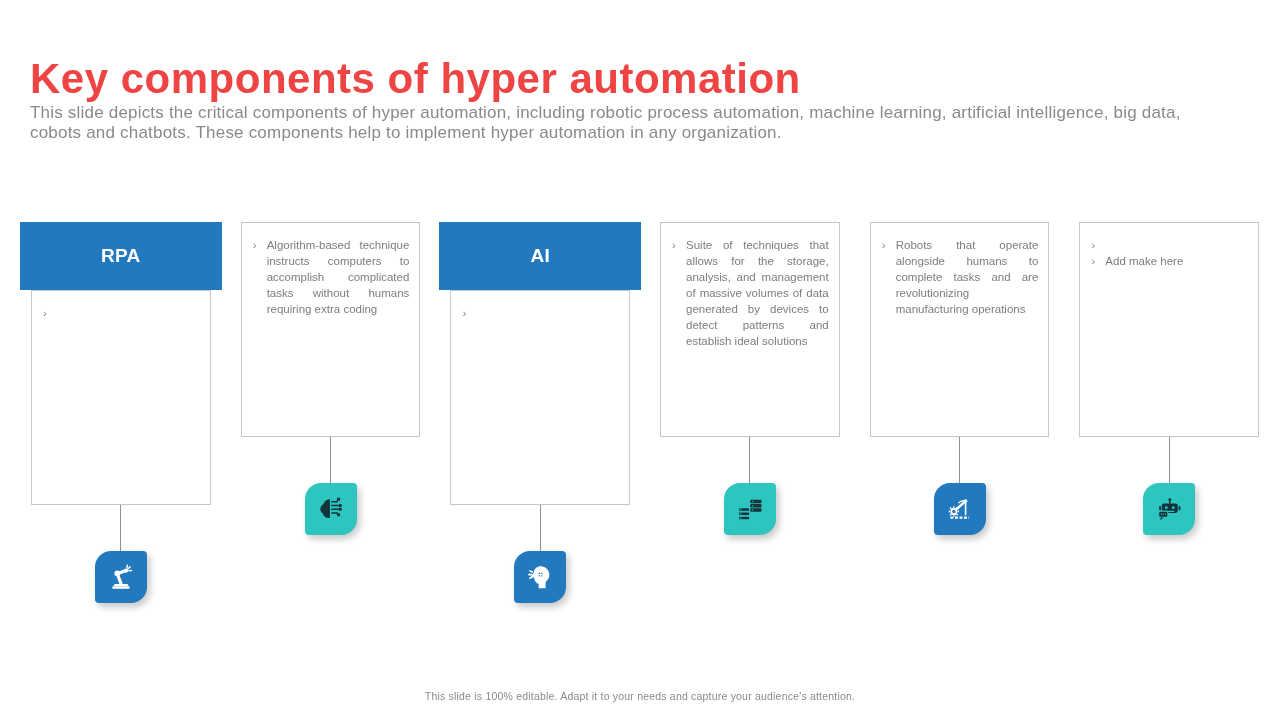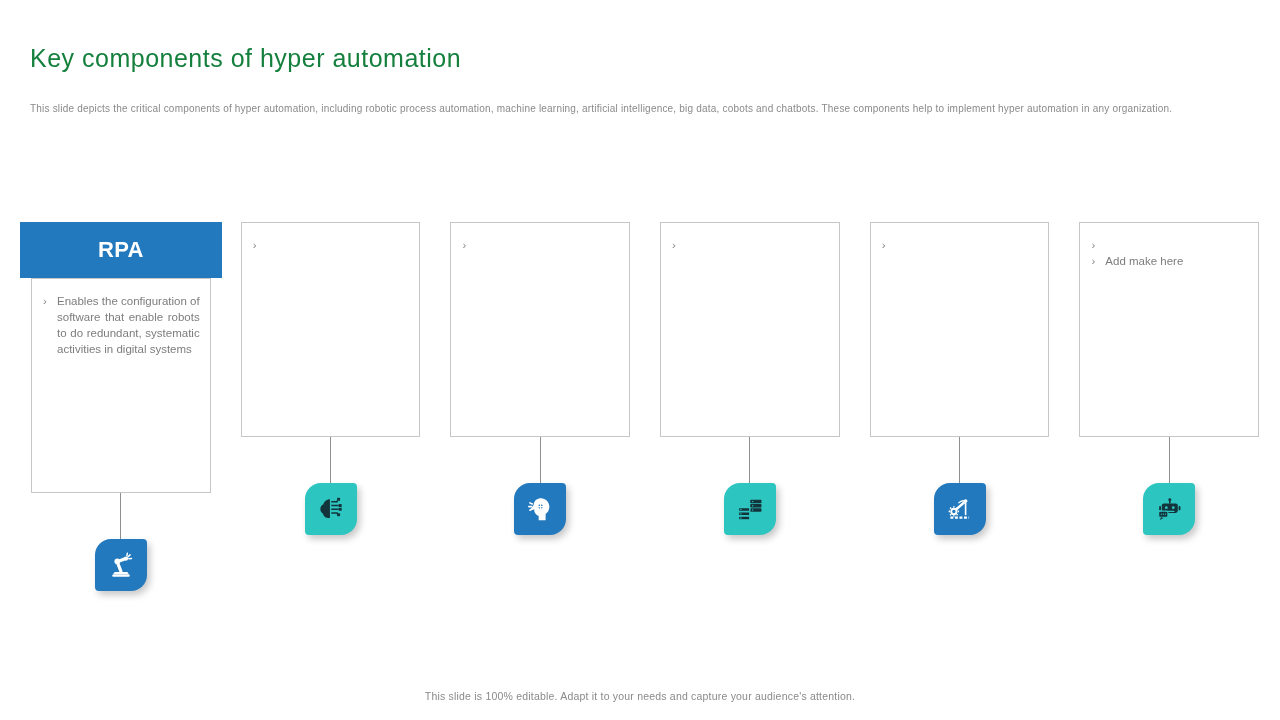--- a/index.html
+++ b/index.html
@@ -1,38 +1,38 @@
 <!DOCTYPE html>
 <html><head>
 <meta charset="utf-8">
 <style>
   html,body{margin:0;padding:0;}
   body{
     width:1280px;height:720px;position:relative;background:#ffffff;
     font-family:"Liberation Sans", sans-serif;overflow:hidden;
   }
   .title{
-    position:absolute;left:30px;top:28px;font-size:25px;line-height:1.1;
-    font-weight:normal;color:#15803d;letter-spacing:0.5px;
+    position:absolute;left:30px;top:28px;font-size:42px;line-height:1.1;
+    font-weight:bold;color:#ef4444;letter-spacing:0.5px;
   }
   .subtitle{
-    position:absolute;left:30px;top:83px;width:1180px;font-size:10px;
+    position:absolute;left:30px;top:83px;width:1180px;font-size:17px;
     color:#8a8a8a;letter-spacing:0.2px;margin-top:20px;
   }
   .columns{
     position:absolute;left:20px;top:222px;width:1250px;
     display:flex;gap:8px;
   }
   .col{flex:1;display:flex;flex-direction:column;align-items:stretch;}
   .col.blue{--sq:#2379BD;--glyph:#ffffff;--hdr-text:#ffffff;}
   .col.teal{--sq:#2CC5C0;--glyph:#14343C;--hdr-text:#14333B;}
   .hdr{
-    height:56px;background:var(--sq);color:var(--hdr-text);
+    height:68px;background:var(--sq);color:var(--hdr-text);
     display:flex;align-items:center;justify-content:center;
-    font-size:22px;font-weight:bold;letter-spacing:0.3px;
+    font-size:19px;font-weight:bold;letter-spacing:0.3px;
   }
   .box{
     height:215px;margin:0 11px;border:1px solid #C6C6C6;background:#fff;
     box-sizing:border-box;
   }
   .box ul{list-style:none;margin:0;padding:14px 10px 0 8px;}
   .box li{display:flex;gap:7px;color:#7D7D7D;font-size:11.5px;line-height:16px;margin:0;}
   .box .marker{flex:0 0 10px;text-align:center;color:#8a8a8a;}
   .box .btext{flex:1;text-align:justify;}
   .connector{width:1px;height:46px;background:#8F8F8F;align-self:center;}
@@ -58,21 +58,20 @@
 <p class="subtitle">This slide depicts the critical components of hyper automation, including robotic process automation, machine learning, artificial intelligence, big data, cobots and chatbots. These components help to implement hyper automation in any organization.</p>
 
 <div class="columns">
 
   <div class="col blue">
     <div class="hdr">RPA</div>
     <div class="box">
       <ul>
         <li>
           <span class="marker">›</span>
-          <span class="btext">Enables the configuration of software that enable robots to do redundant, systematic activities in digital systems</span>
         </li>
       </ul>
     </div>
     <div class="connector"></div>
     <div class="iconsq">
       <svg class="glyph" viewBox="0 0 24 24" width="32" height="32">
         <path class="f" d="M7.2 17.2h9.6l1.2 2H6z"></path>
         <rect class="f" x="5.4" y="19.2" width="13.2" height="1.6" rx="0.8"></rect>
         <path class="s" stroke-linecap="round" stroke-width="2.4" d="M12 17 L9.2 9.6 L15.6 7.2"></path>
         <circle class="f" cx="9.2" cy="9.3" r="2.1"></circle>
@@ -80,39 +79,41 @@
         <path class="s" stroke-linecap="round" stroke-width="1.1" d="M17.3 5.8l1.5-1.4M17.9 7.3l2-.2M16.4 5l.4-1.9"></path>
       </svg>
     </div>
   </div>
 
   <div class="col teal">
     <div class="box">
       <ul>
         <li>
           <span class="marker">›</span>
+          <span class="btext">Algorithm-based technique instructs computers to accomplish complicated tasks without humans requiring extra coding</span>
         </li>
       </ul>
     </div>
     <div class="connector"></div>
     <div class="iconsq">
       <svg class="glyph" viewBox="0 0 24 24" width="32" height="32">
         <path class="f" d="M11.2 4.6c-2.4 0-4.4 1.6-4.9 3.8-1.4.6-2.3 2-2.3 3.6 0 1.5.8 2.8 2 3.5.4 1.9 2.1 3.3 4.1 3.3h1.1z"></path>
         <path class="s" stroke-width="1.1" d="M12.2 6.6h4.4v-1M12.2 9.4h5.6M12.2 12.2h5.6M12.2 15h4.4v1"></path>
         <g class="f">
           <rect x="16.6" y="3.6" width="2.2" height="2.2"></rect>
           <rect x="17.8" y="8.3" width="2.2" height="2.2"></rect>
           <rect x="17.8" y="11.1" width="2.2" height="2.2"></rect>
           <rect x="16.6" y="15.2" width="2.2" height="2.2"></rect>
         </g>
       </svg>
     </div>
   </div>
 
   <div class="col blue">
+    <div class="hdr">AI</div>
     <div class="box">
       <ul>
         <li>
           <span class="marker">›</span>
         </li>
       </ul>
     </div>
     <div class="connector"></div>
     <div class="iconsq">
       <svg class="glyph" viewBox="0 0 24 24" width="32" height="32">
@@ -122,20 +123,21 @@
         <path class="s" stroke-width="0.9" d="M12.4 8v4.4M10.2 10.2h4.4"></path>
       </svg>
     </div>
   </div>
 
   <div class="col teal">
     <div class="box">
       <ul>
         <li>
           <span class="marker">›</span>
+          <span class="btext">Suite of techniques that allows for the storage, analysis, and management of massive volumes of data generated by devices to detect patterns and establish ideal solutions</span>
         </li>
       </ul>
     </div>
     <div class="connector"></div>
     <div class="iconsq">
       <svg class="glyph" viewBox="0 0 24 24" width="32" height="32">
         <g class="f">
           <rect x="12.2" y="5" width="8.4" height="2.7" rx="0.6"></rect>
           <rect x="12.2" y="8.2" width="8.4" height="2.7" rx="0.6"></rect>
           <rect x="12.2" y="11.4" width="8.4" height="2.7" rx="0.6"></rect>
@@ -153,20 +155,21 @@
         </g>
       </svg>
     </div>
   </div>
 
   <div class="col blue">
     <div class="box">
       <ul>
         <li>
           <span class="marker">›</span>
+          <span class="btext">Robots that operate alongside humans to complete tasks and are revolutionizing manufacturing operations</span>
         </li>
       </ul>
     </div>
     <div class="connector"></div>
     <div class="iconsq">
       <svg class="glyph" viewBox="0 0 24 24" width="32" height="32">
         <circle class="s" stroke-width="1.4" cx="7.4" cy="13.8" r="2"></circle>
         <path class="s" stroke-width="1.2" d="M7.4 10.9v-1M7.4 17.7v-1M4.5 13.8h-1M11.3 13.8h-1M5.3 11.7l-.7-.7M10.2 16.6l-.7-.7M4.6 16.6l.7-.7M10.2 11l-.7.7"></path>
         <path class="s" stroke-width="1.8" stroke-linecap="round" d="M9.3 12.2L15.8 6.4"></path>
         <circle class="f" cx="16.2" cy="6" r="1.4"></circle>

